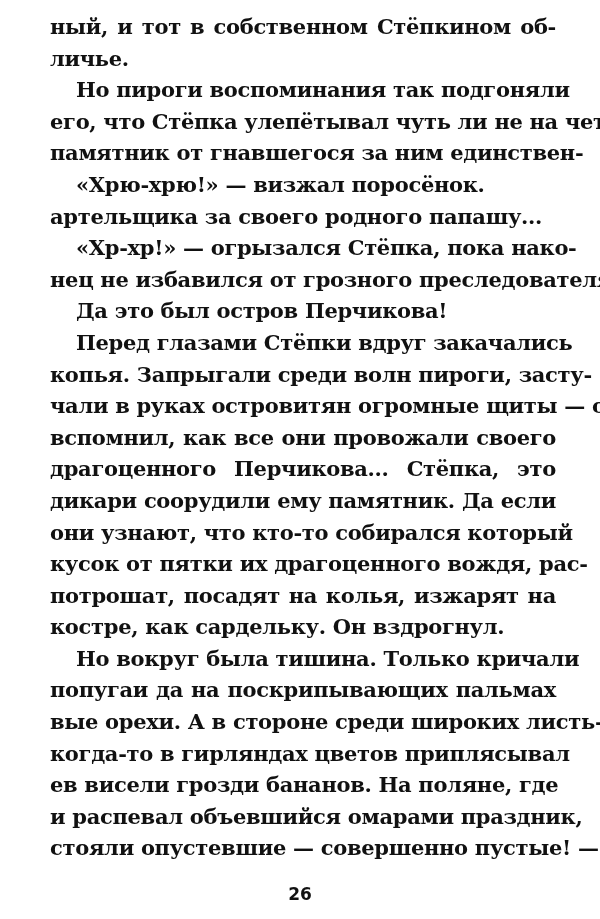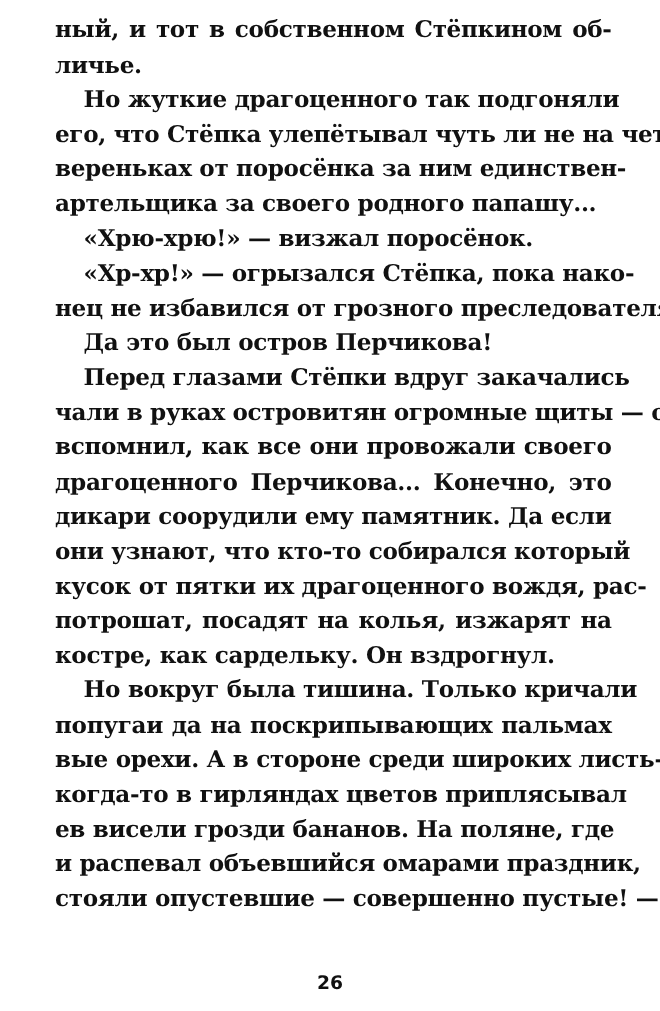--- a/index.html
+++ b/index.html
@@ -48,32 +48,33 @@
       font-weight: bold;
       font-family: "DejaVu Sans", "Liberation Sans", sans-serif;
     }
   </style>
 </head>
 <body>
 
 <div class="page-text">
   <span class="line">ный, и тот в собственном Стёпкином об-</span>
   <span class="line last">личье.</span>
-  <span class="line indent">Но жуткие драгоценного так подгоняли</span>
+  <span class="line indent">Но пироги воспоминания так подгоняли</span>
   <span class="line">его, что Стёпка улепётывал чуть ли не на чет-</span>
-  <span class="line">вереньках от поросёнка за ним единствен-</span>
+  <span class="line">памятник от гнавшегося за ним единствен-</span>
+  <span class="line indent last">«Хрю-хрю!» — визжал поросёнок.</span>
   <span class="line last">артельщика за своего родного папашу...</span>
-  <span class="line indent last">«Хрю-хрю!» — визжал поросёнок.</span>
   <span class="line indent">«Хр-хр!» — огрызался Стёпка, пока нако-</span>
   <span class="line last">нец не избавился от грозного преследователя.</span>
   <span class="line indent last">Да это был остров Перчикова!</span>
   <span class="line indent">Перед глазами Стёпки вдруг закачались</span>
+  <span class="line">копья. Запрыгали среди волн пироги, засту-</span>
   <span class="line">чали в руках островитян огромные щиты — он</span>
   <span class="line">вспомнил, как все они провожали своего</span>
-  <span class="line">драгоценного Перчикова... Конечно, это</span>
+  <span class="line">драгоценного Перчикова... Стёпка, это</span>
   <span class="line">дикари соорудили ему памятник. Да если</span>
   <span class="line">они узнают, что кто-то собирался который</span>
   <span class="line">кусок от пятки их драгоценного вождя, рас-</span>
   <span class="line">потрошат, посадят на колья, изжарят на</span>
   <span class="line last">костре, как сардельку. Он вздрогнул.</span>
   <span class="line indent">Но вокруг была тишина. Только кричали</span>
   <span class="line">попугаи да на поскрипывающих пальмах</span>
   <span class="line">вые орехи. А в стороне среди широких листь-</span>
   <span class="line">когда-то в гирляндах цветов приплясывал</span>
   <span class="line">ев висели грозди бананов. На поляне, где</span>

